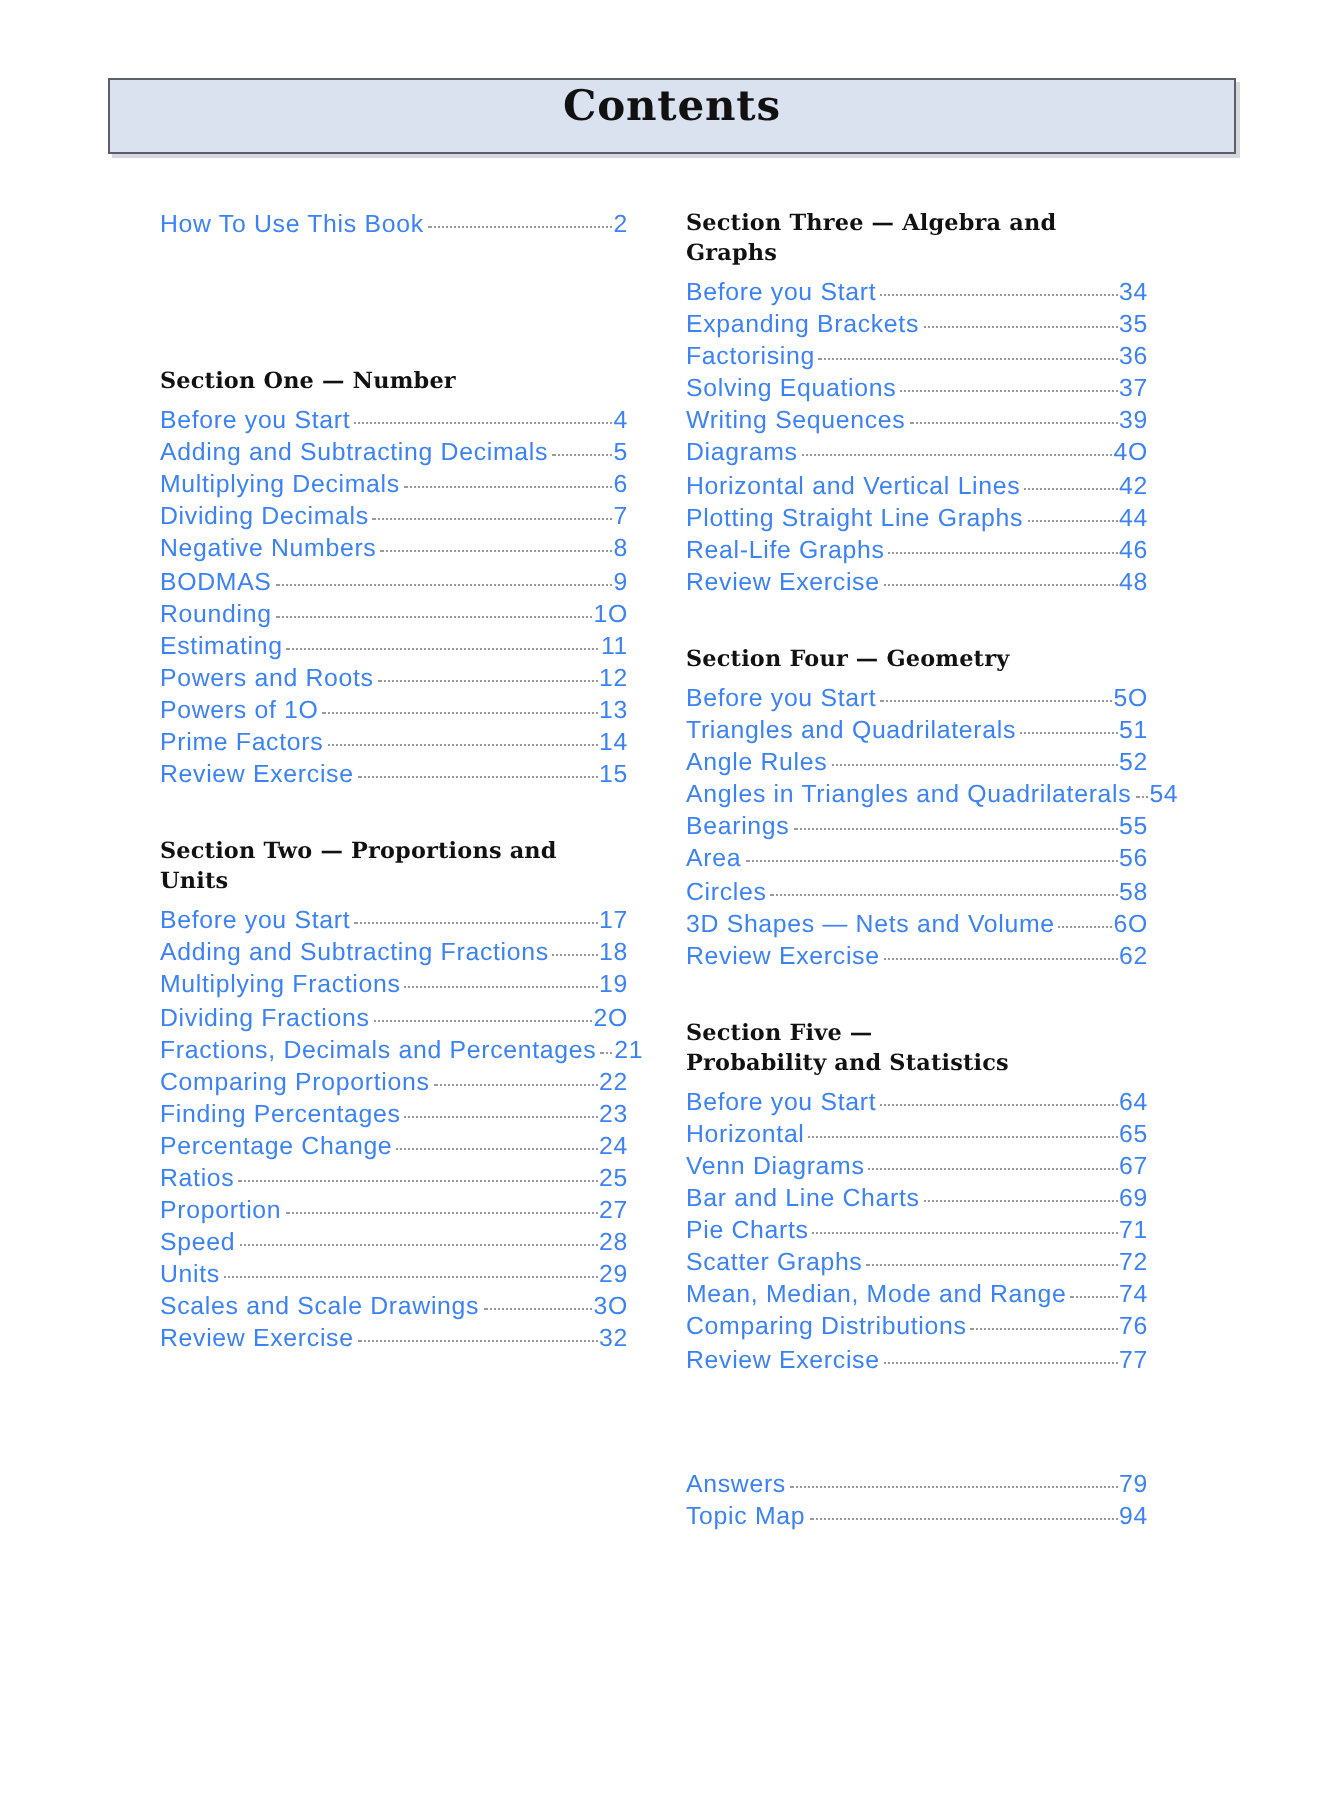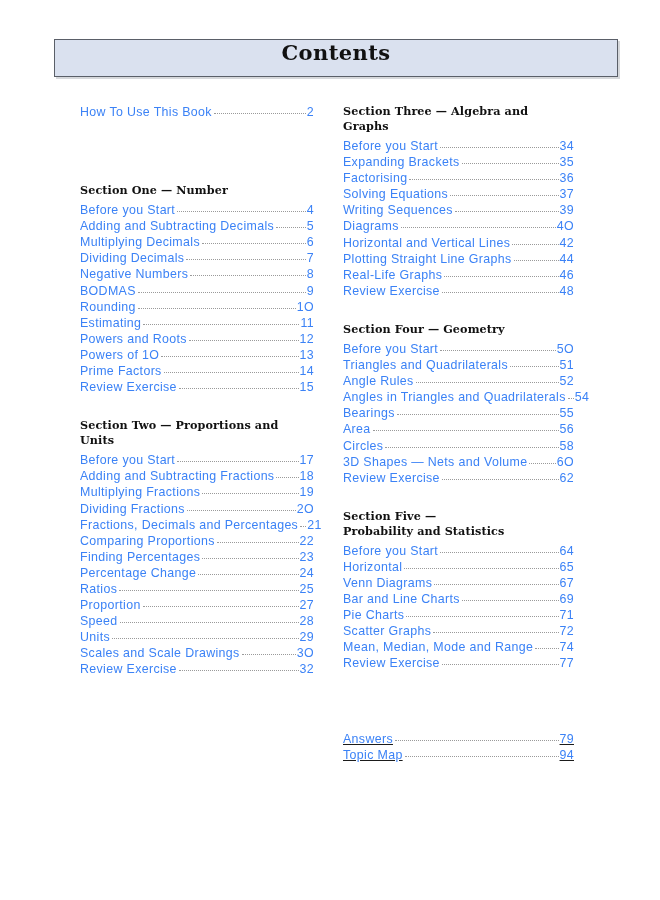--- a/index.html
+++ b/index.html
@@ -50,21 +50,21 @@
     position: absolute;
     top: 0;
   }
   .col-left  { left: 80px;  width: 234px; }
   .col-right { left: 343px; width: 231px; }
 
   
   .block { margin: 0; }
   .block.gap-lead   { margin-top: 63px; }
   .block.gap-group  { margin-top: 23px; }
-  .block.gap-tail   { margin-top: 59px; text-decoration: underline; }
+  .block.gap-tail   { margin-top: 46px; }
 
   .section-heading {
     font-family: "DejaVu Serif", "Liberation Serif", serif;
     font-weight: bold;
     font-size: 11.2px;
     line-height: 15px;
     color: #111111;
     letter-spacing: 0.1px;
     margin-bottom: 4px;
     white-space: pre-line;
@@ -386,20 +386,25 @@
           <span class="entry-label">Scatter Graphs</span>
           <span class="entry-leader"></span>
           <span class="entry-page">72</span>
         </div>
         <div class="entry">
           <span class="entry-label">Mean, Median, Mode and Range</span>
           <span class="entry-leader"></span>
           <span class="entry-page">74</span>
         </div>
         <div class="entry">
+          <span class="entry-label">Comparing Distributions</span>
+          <span class="entry-leader"></span>
+          <span class="entry-page">76</span>
+        </div>
+        <div class="entry">
           <span class="entry-label">Review Exercise</span>
           <span class="entry-leader"></span>
           <span class="entry-page">77</span>
         </div>
       </div>
       <div class="block gap-tail">
         <div class="entry">
           <span class="entry-label">Answers</span>
           <span class="entry-leader"></span>
           <span class="entry-page">79</span>

